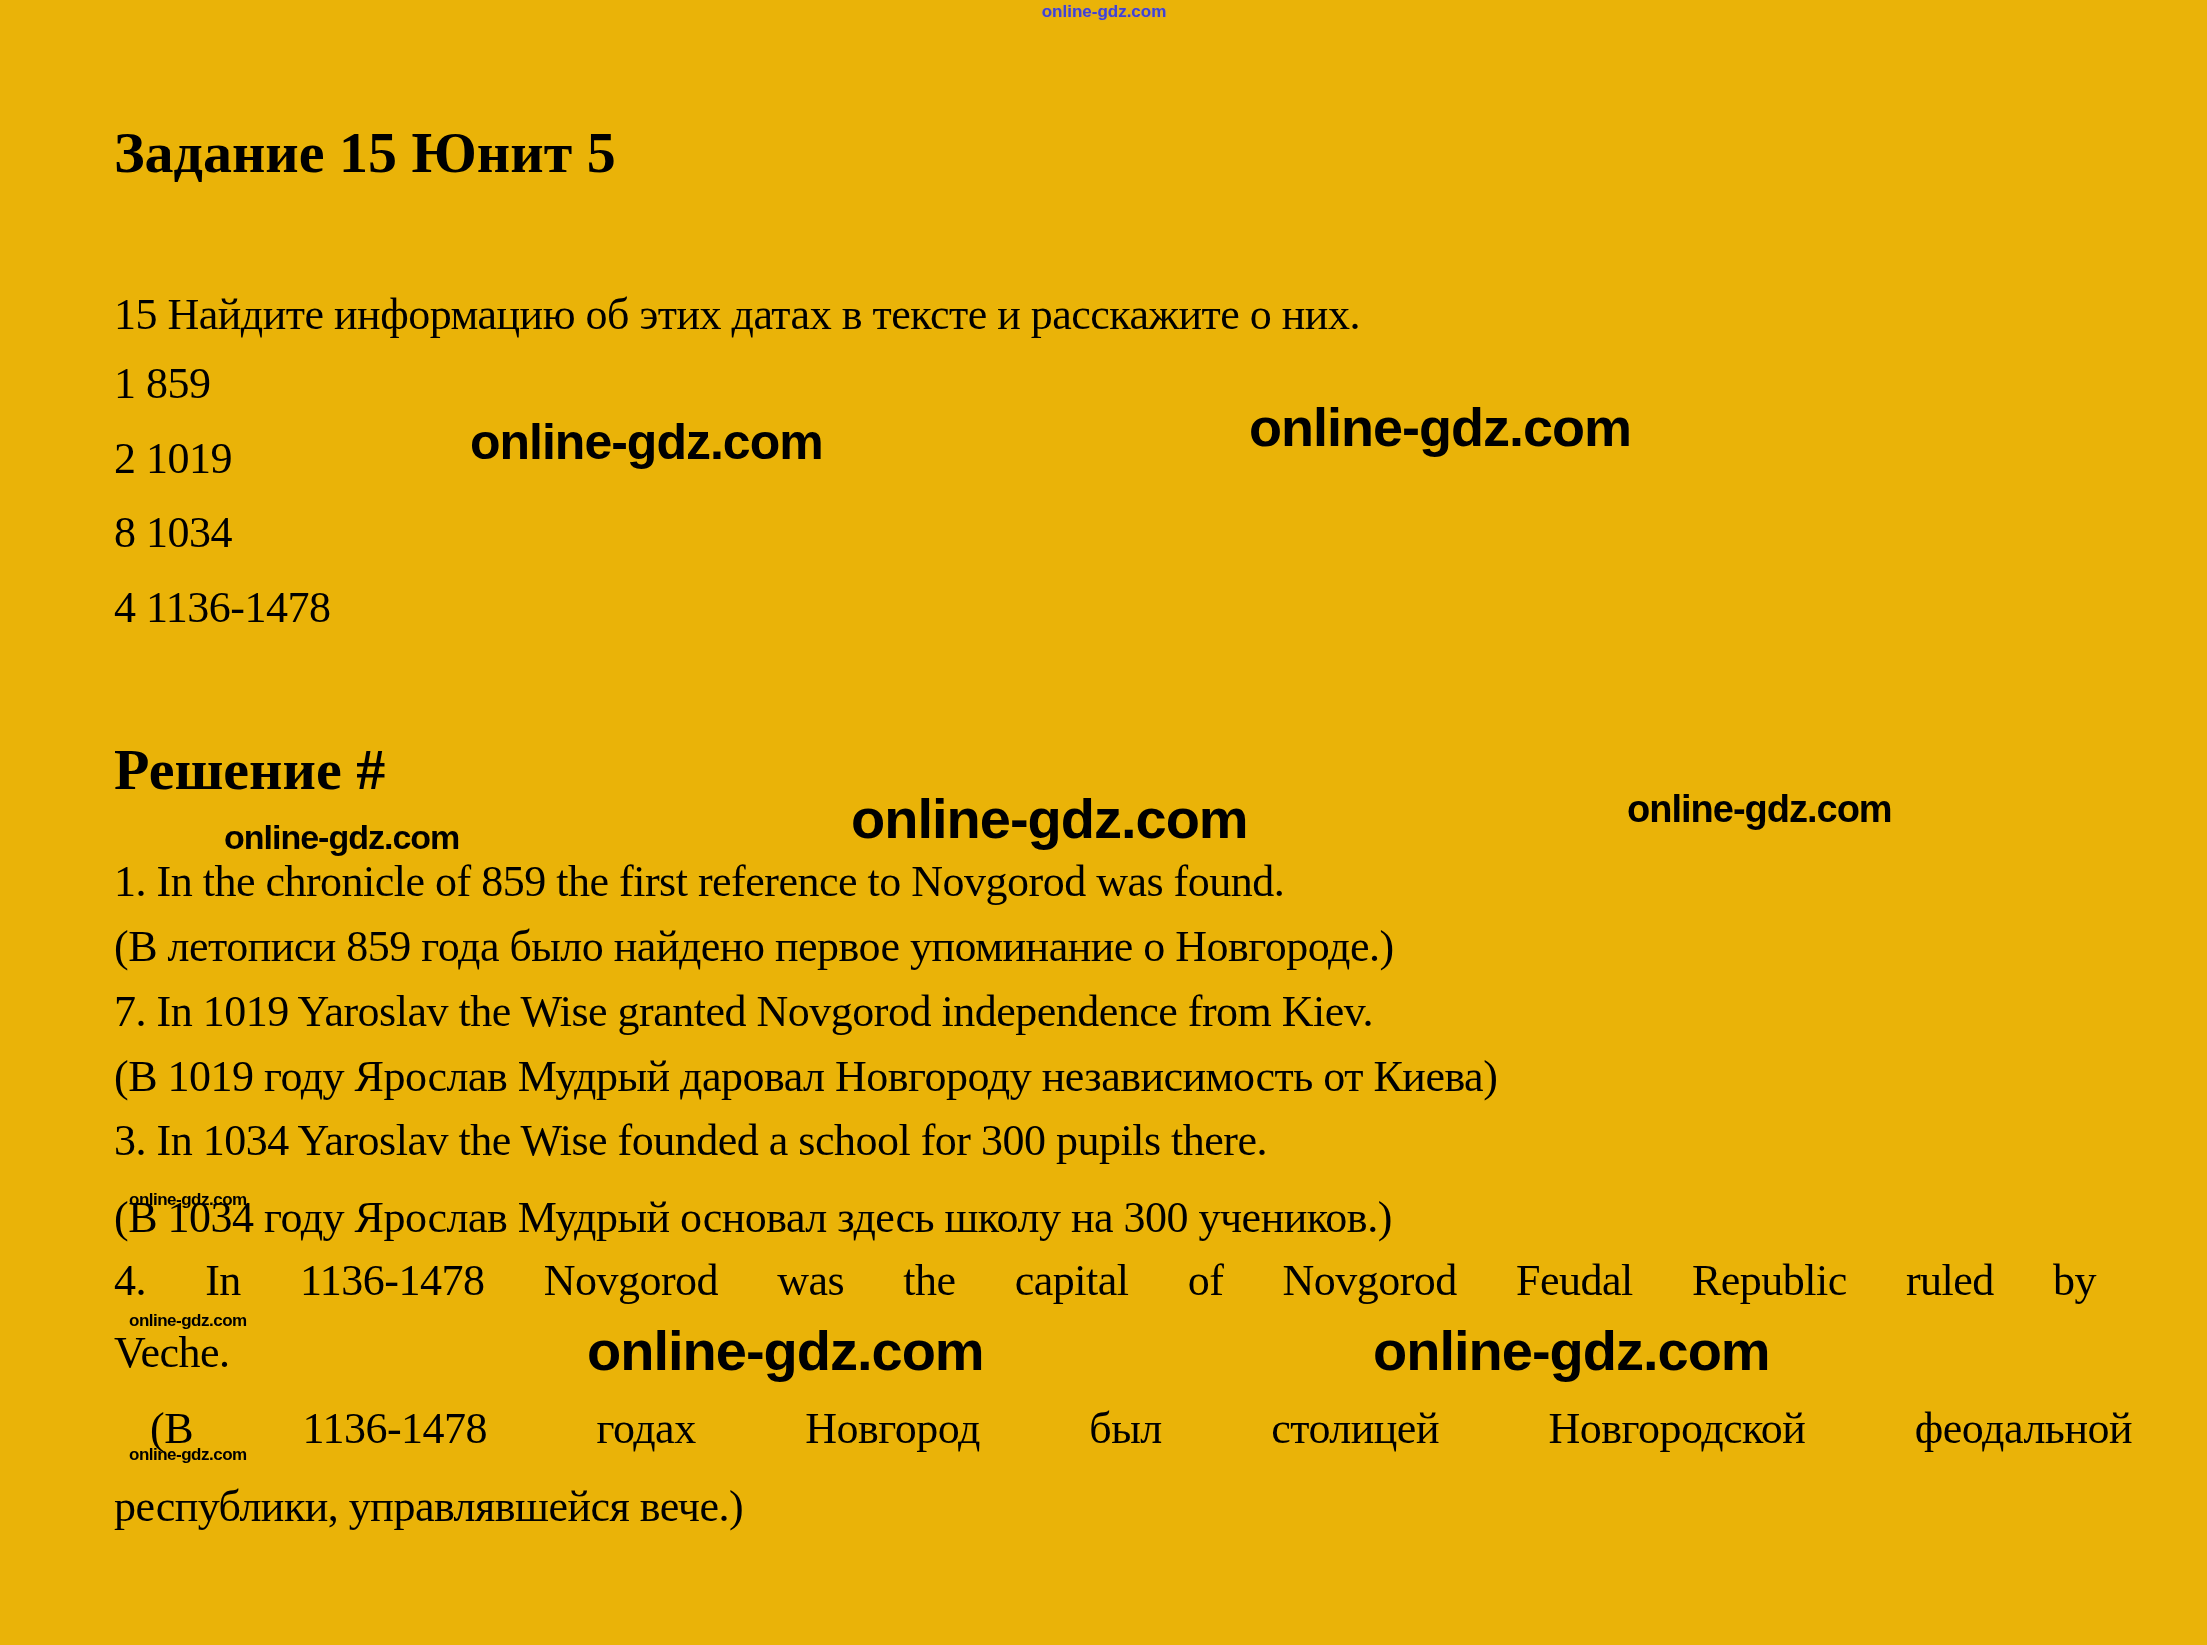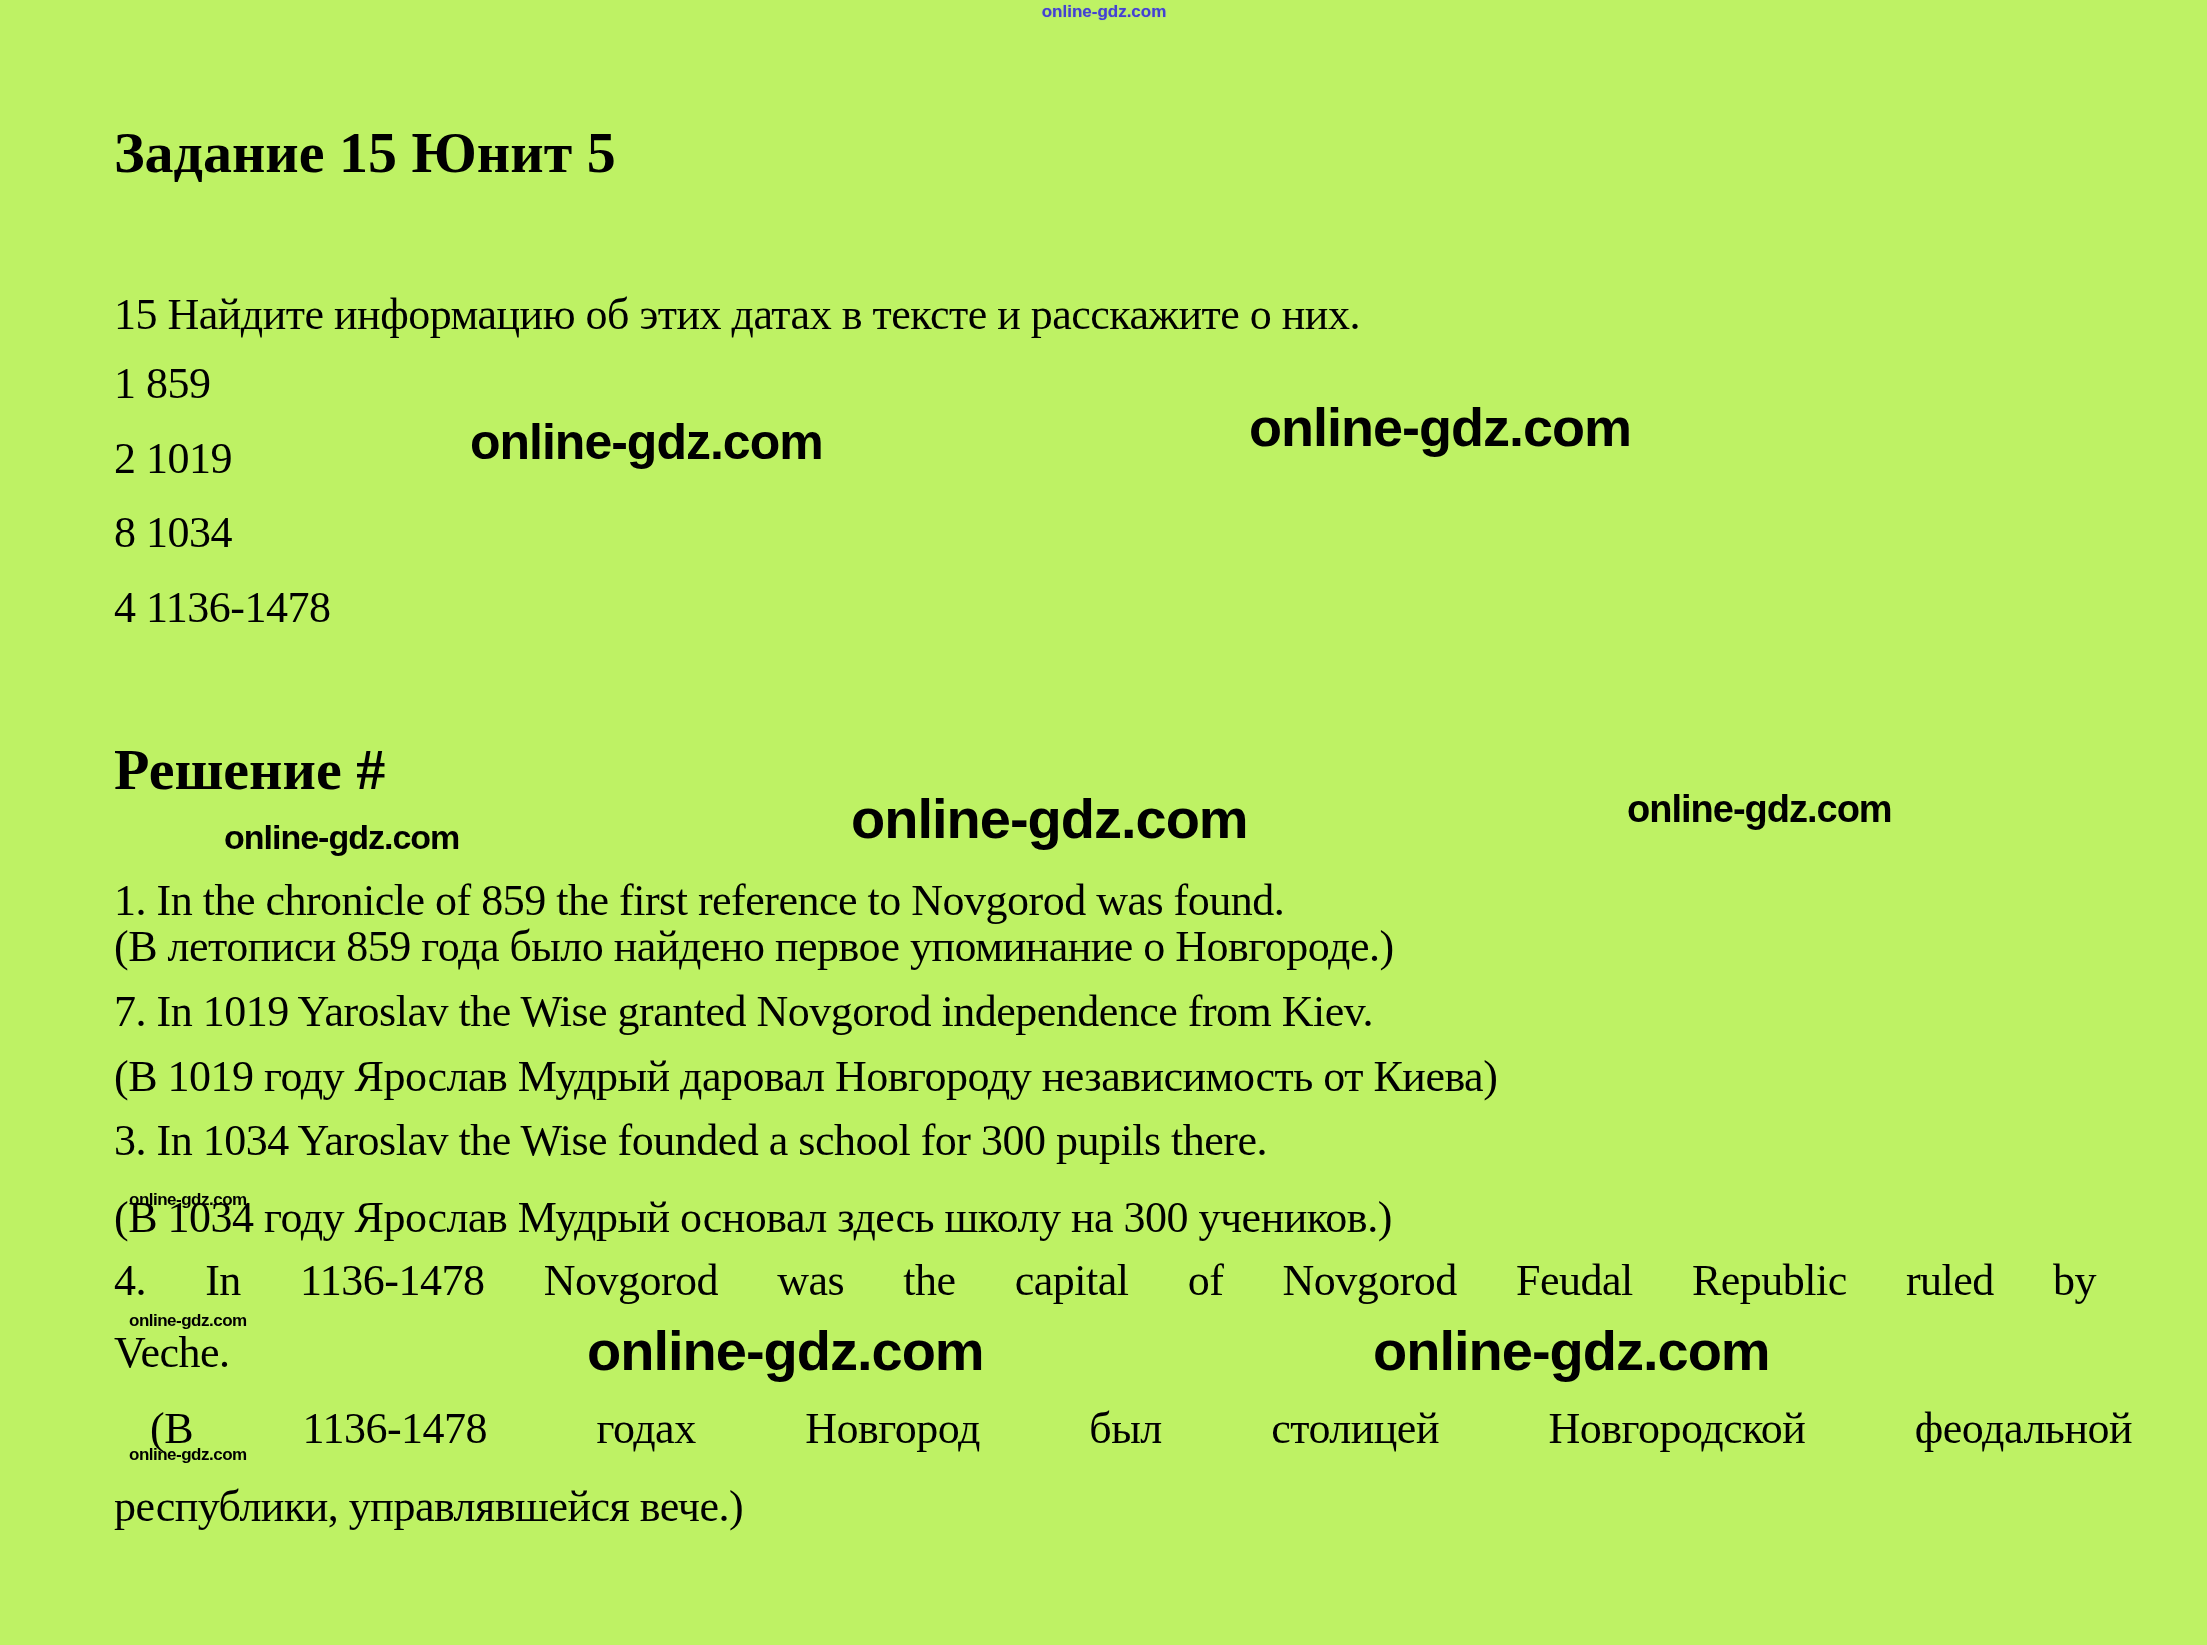--- a/index.html
+++ b/index.html
@@ -1,20 +1,20 @@
 <!DOCTYPE html>
 <html><head>
 <meta charset="utf-8">
 <style>
   html, body { margin: 0; padding: 0; background: #ffffff; }
   .page {
     position: relative;
     width: 2208px;
     height: 1646px;
-    background: #bef264;
+    background: #eab308;
     overflow: hidden;
     font-family: "Liberation Serif", serif;
     color: #000000;
   }
   .line {
     position: absolute;
     left: 114px;
     font-size: 44px;
     line-height: 1.1;
     letter-spacing: -0.5px;
@@ -69,21 +69,21 @@
 
   <div class="wm" style="left:470px; top:413px; font-size:50px;">online-gdz.com</div>
   <div class="wm" style="left:1249px; top:396px; font-size:54px;">online-gdz.com</div>
 
   <div class="line heading" style="top:738px;">Решение #</div>
 
   <div class="wm" style="left:224px; top:818px; font-size:34px;">online-gdz.com</div>
   <div class="wm" style="left:851px; top:786px; font-size:56px;">online-gdz.com</div>
   <div class="wm" style="left:1627px; top:788px; font-size:38px;">online-gdz.com</div>
 
-  <div class="line" style="top:858px;margin-top:19px;">1. In the chronicle of 859 the first reference to Novgorod was found.</div>
+  <div class="line" style="top:858px;">1. In the chronicle of 859 the first reference to Novgorod was found.</div>
   <div class="line" style="top:923px;">(В летописи 859 года было найдено первое упоминание о Новгороде.)</div>
   <div class="line" style="top:988px;">7. In 1019 Yaroslav the Wise granted Novgorod independence from Kiev.</div>
   <div class="line" style="top:1053px;">(В 1019 году Ярослав Мудрый даровал Новгороду независимость от Киева)</div>
   <div class="line" style="top:1117px;">3. In 1034 Yaroslav the Wise founded a school for 300 pupils there.</div>
 
   <div class="wm wm-tiny" style="left:129px; top:1190px;">online-gdz.com</div>
 
   <div class="line" style="top:1194px;">(В 1034 году Ярослав Мудрый основал здесь школу на 300 учеников.)</div>
 
   <div class="line justify" style="top:1257px;">4. In 1136-1478 Novgorod was the capital of Novgorod Feudal Republic ruled by</div>

